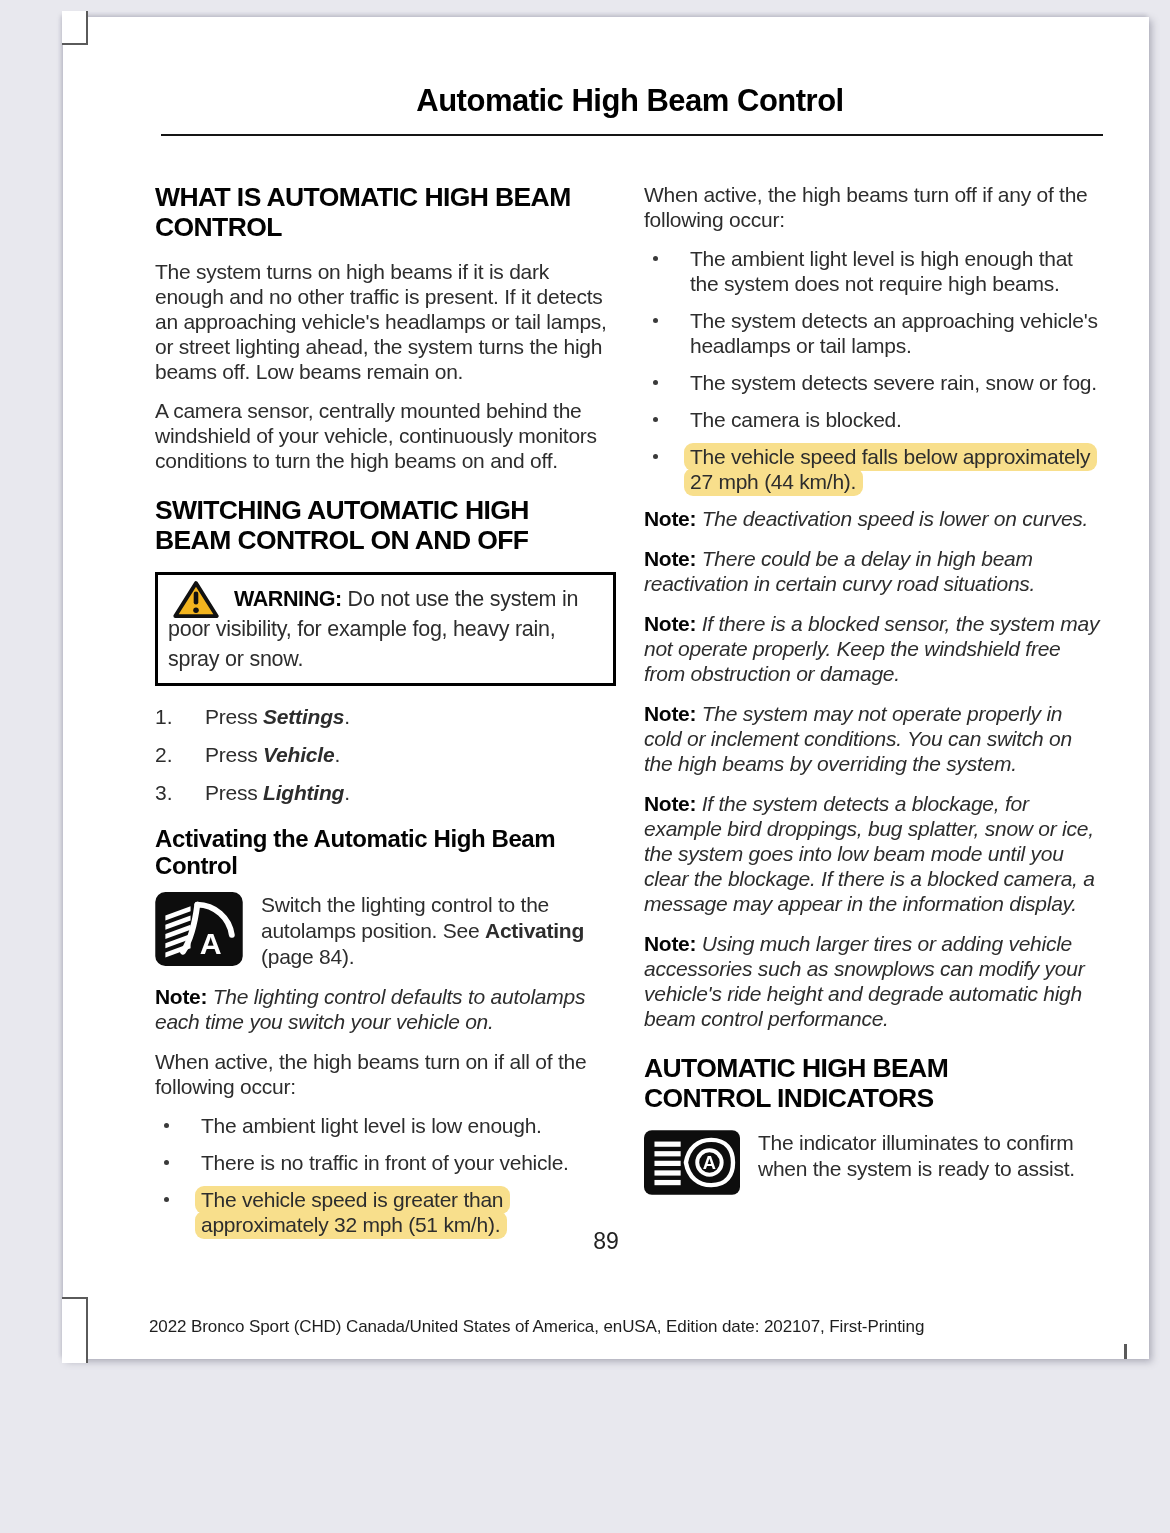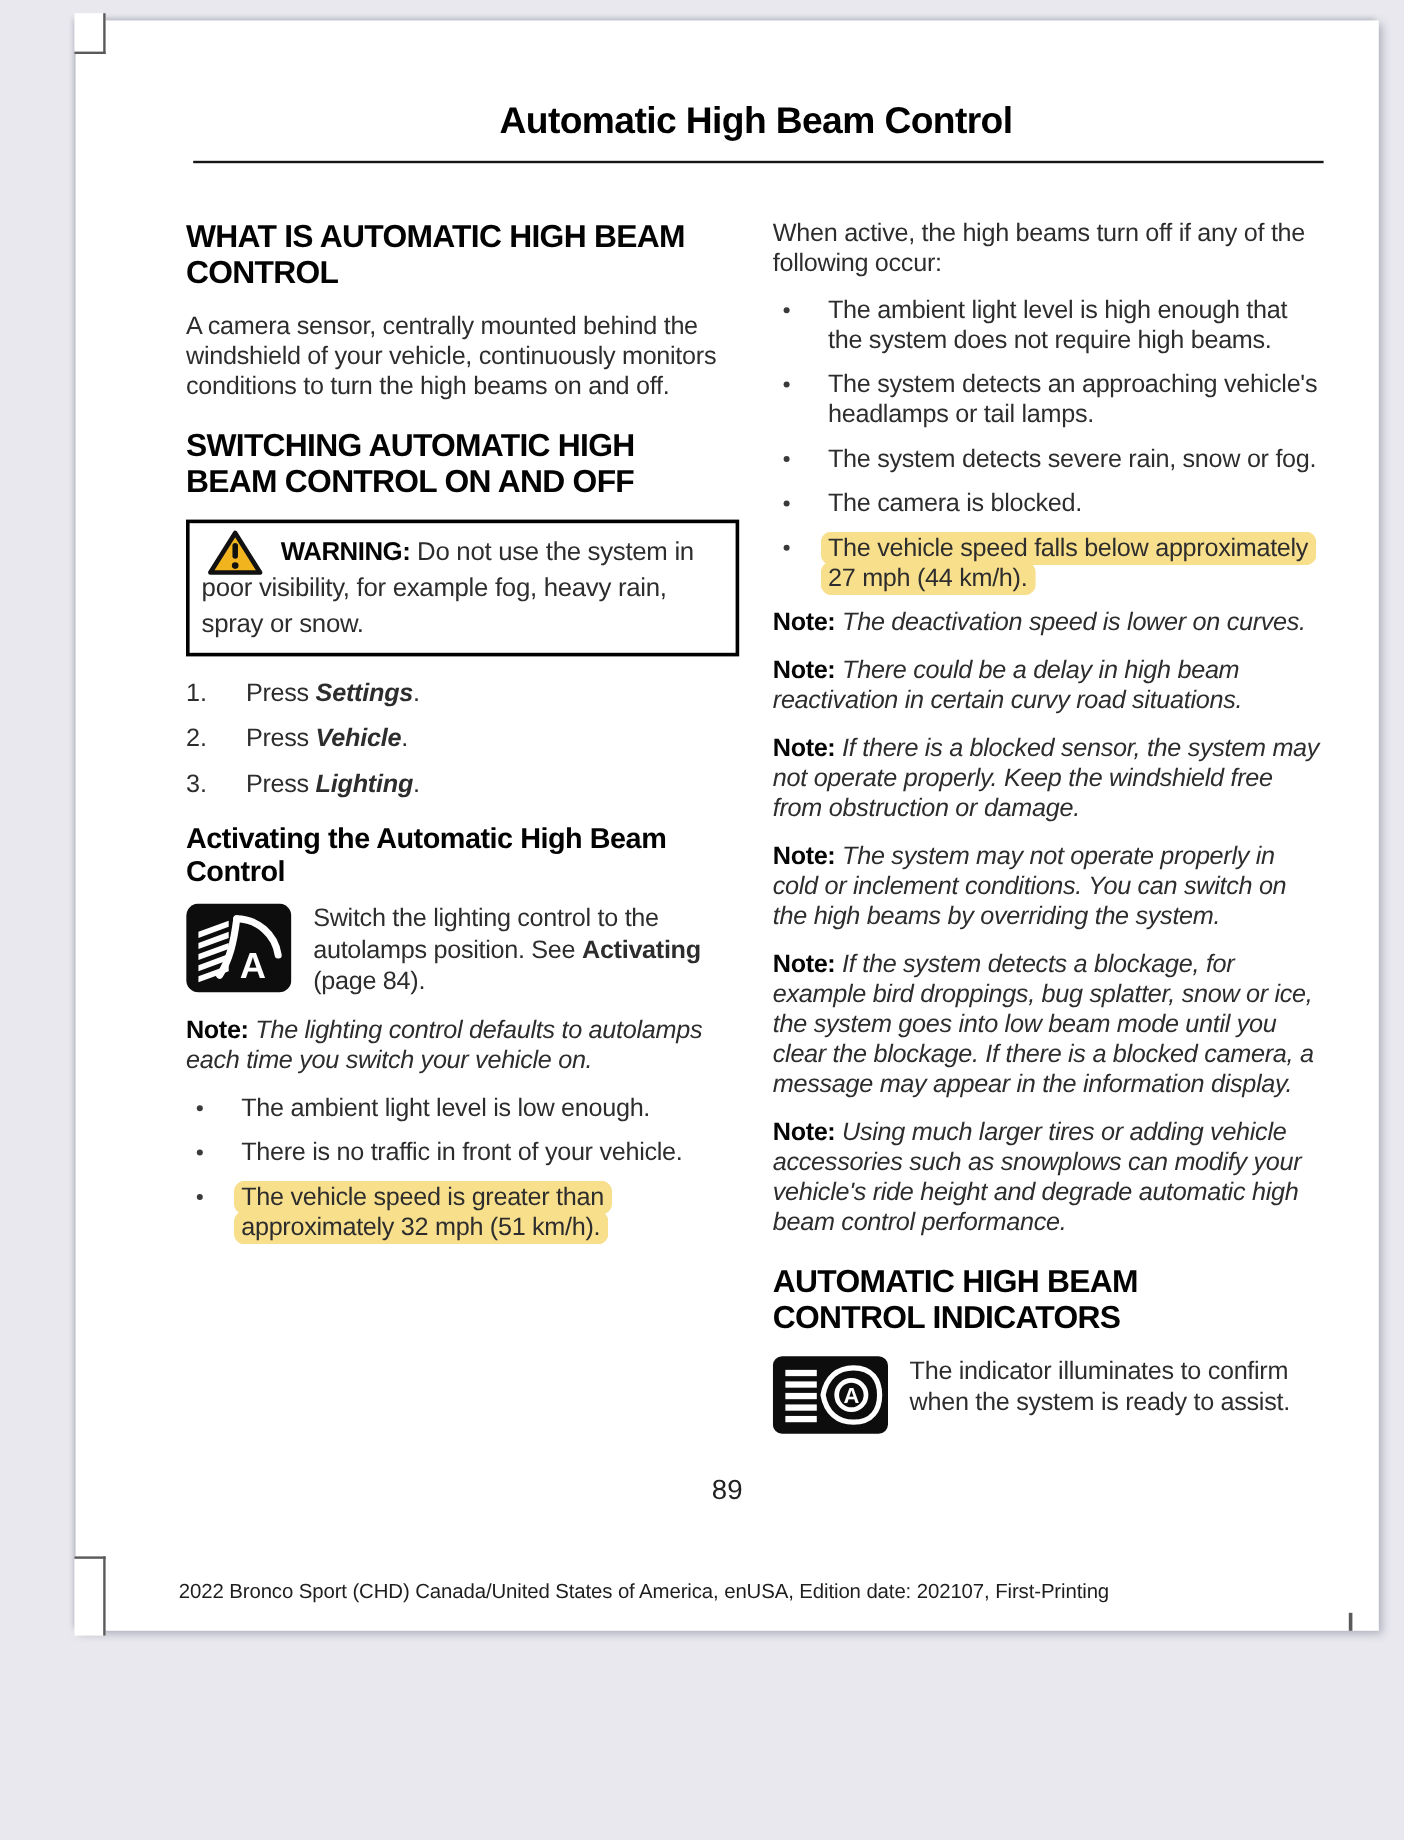--- a/index.html
+++ b/index.html
@@ -96,20 +96,21 @@
   <div class="tick-br"></div>
 
   <div class="inner">
     <h1 class="title">Automatic High Beam Control</h1>
     <div class="rule"></div>
 
     <div class="columns">
 
       <div class="col">
         <h2 class="first">WHAT IS AUTOMATIC HIGH BEAM CONTROL</h2>
+        <p class="body">The system turns on high beams if it is dark enough and no other traffic is present. If it detects an approaching vehicle's headlamps or tail lamps, or street lighting ahead, the system turns the high beams off. Low beams remain on.</p>
         <p class="body">A camera sensor, centrally mounted behind the windshield of your vehicle, continuously monitors conditions to turn the high beams on and off.</p>
 
         <h2>SWITCHING AUTOMATIC HIGH BEAM CONTROL ON AND OFF</h2>
 
         <div class="warnbox">
           <span class="warnicon">
             <svg viewBox="0 0 60 52" width="46" height="40">
               <path d="M30 4 L57 47 L3 47 Z" fill="#F2B41E" stroke="#111" stroke-width="5" stroke-linejoin="round"></path>
               <rect x="27" y="15" width="6" height="17" rx="3" fill="#111"></rect>
               <circle cx="30" cy="39.5" r="3.6" fill="#111"></circle>
@@ -145,20 +146,21 @@
               <path d="M50 15 A 42 42 0 0 1 91 51" fill="none" stroke="#fff" stroke-width="7" stroke-linecap="round"></path>
               <path d="M50 15 C 47 38 43 56 33 71" fill="none" stroke="#fff" stroke-width="7" stroke-linecap="round"></path>
               <text x="66" y="74" text-anchor="middle" font-family="Liberation Sans, sans-serif" font-size="36" font-weight="bold" fill="#fff">A</text>
             </svg>
           </span>
           <p><span>Switch the lighting control to the autolamps position.  See </span><b>Activating</b><span> (page 84).</span></p>
         </div>
 
         <p class="note"><b>Note:</b> <i>The lighting control defaults to autolamps each time you switch your vehicle on.</i></p>
 
+        <p class="body">When active, the high beams turn on if all of the following occur:</p>
 
         <div class="bullet">
           <span class="bdot"></span>
           <div class="btext">The ambient light level is low enough.</div>
         </div>
         <div class="bullet">
           <span class="bdot"></span>
           <div class="btext">There is no traffic in front of your vehicle.</div>
         </div>
         <div class="bullet">

